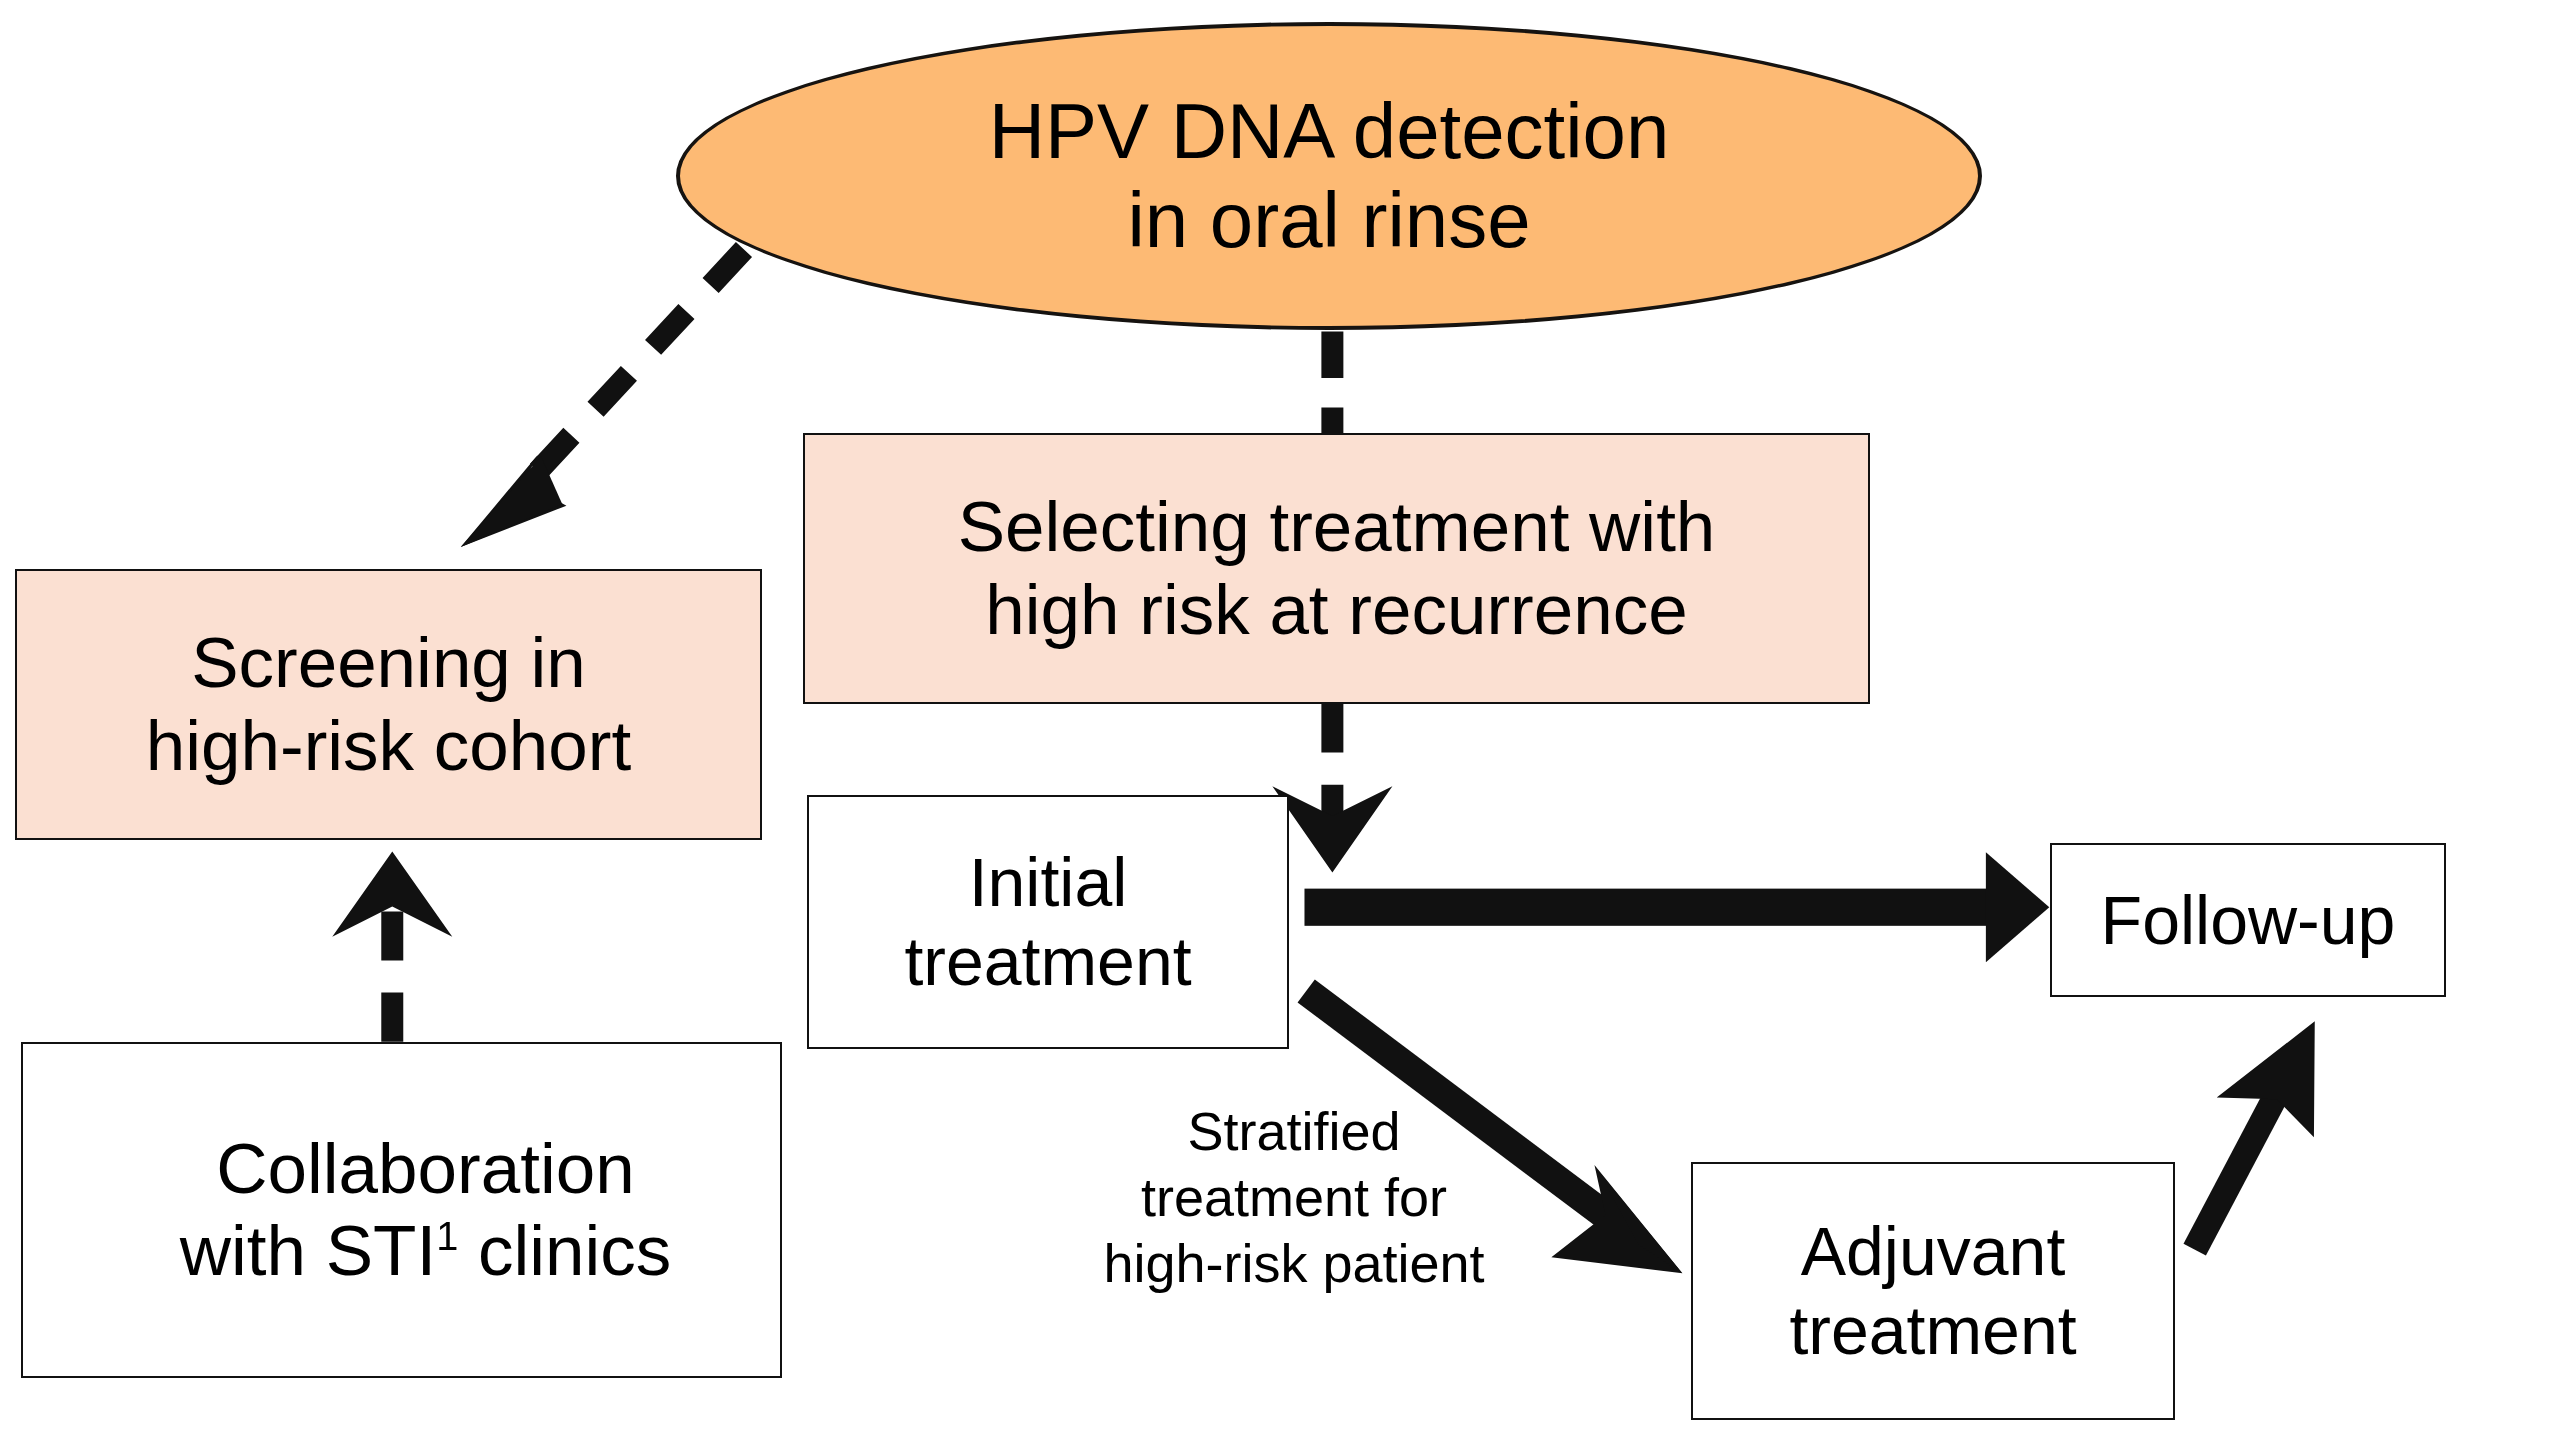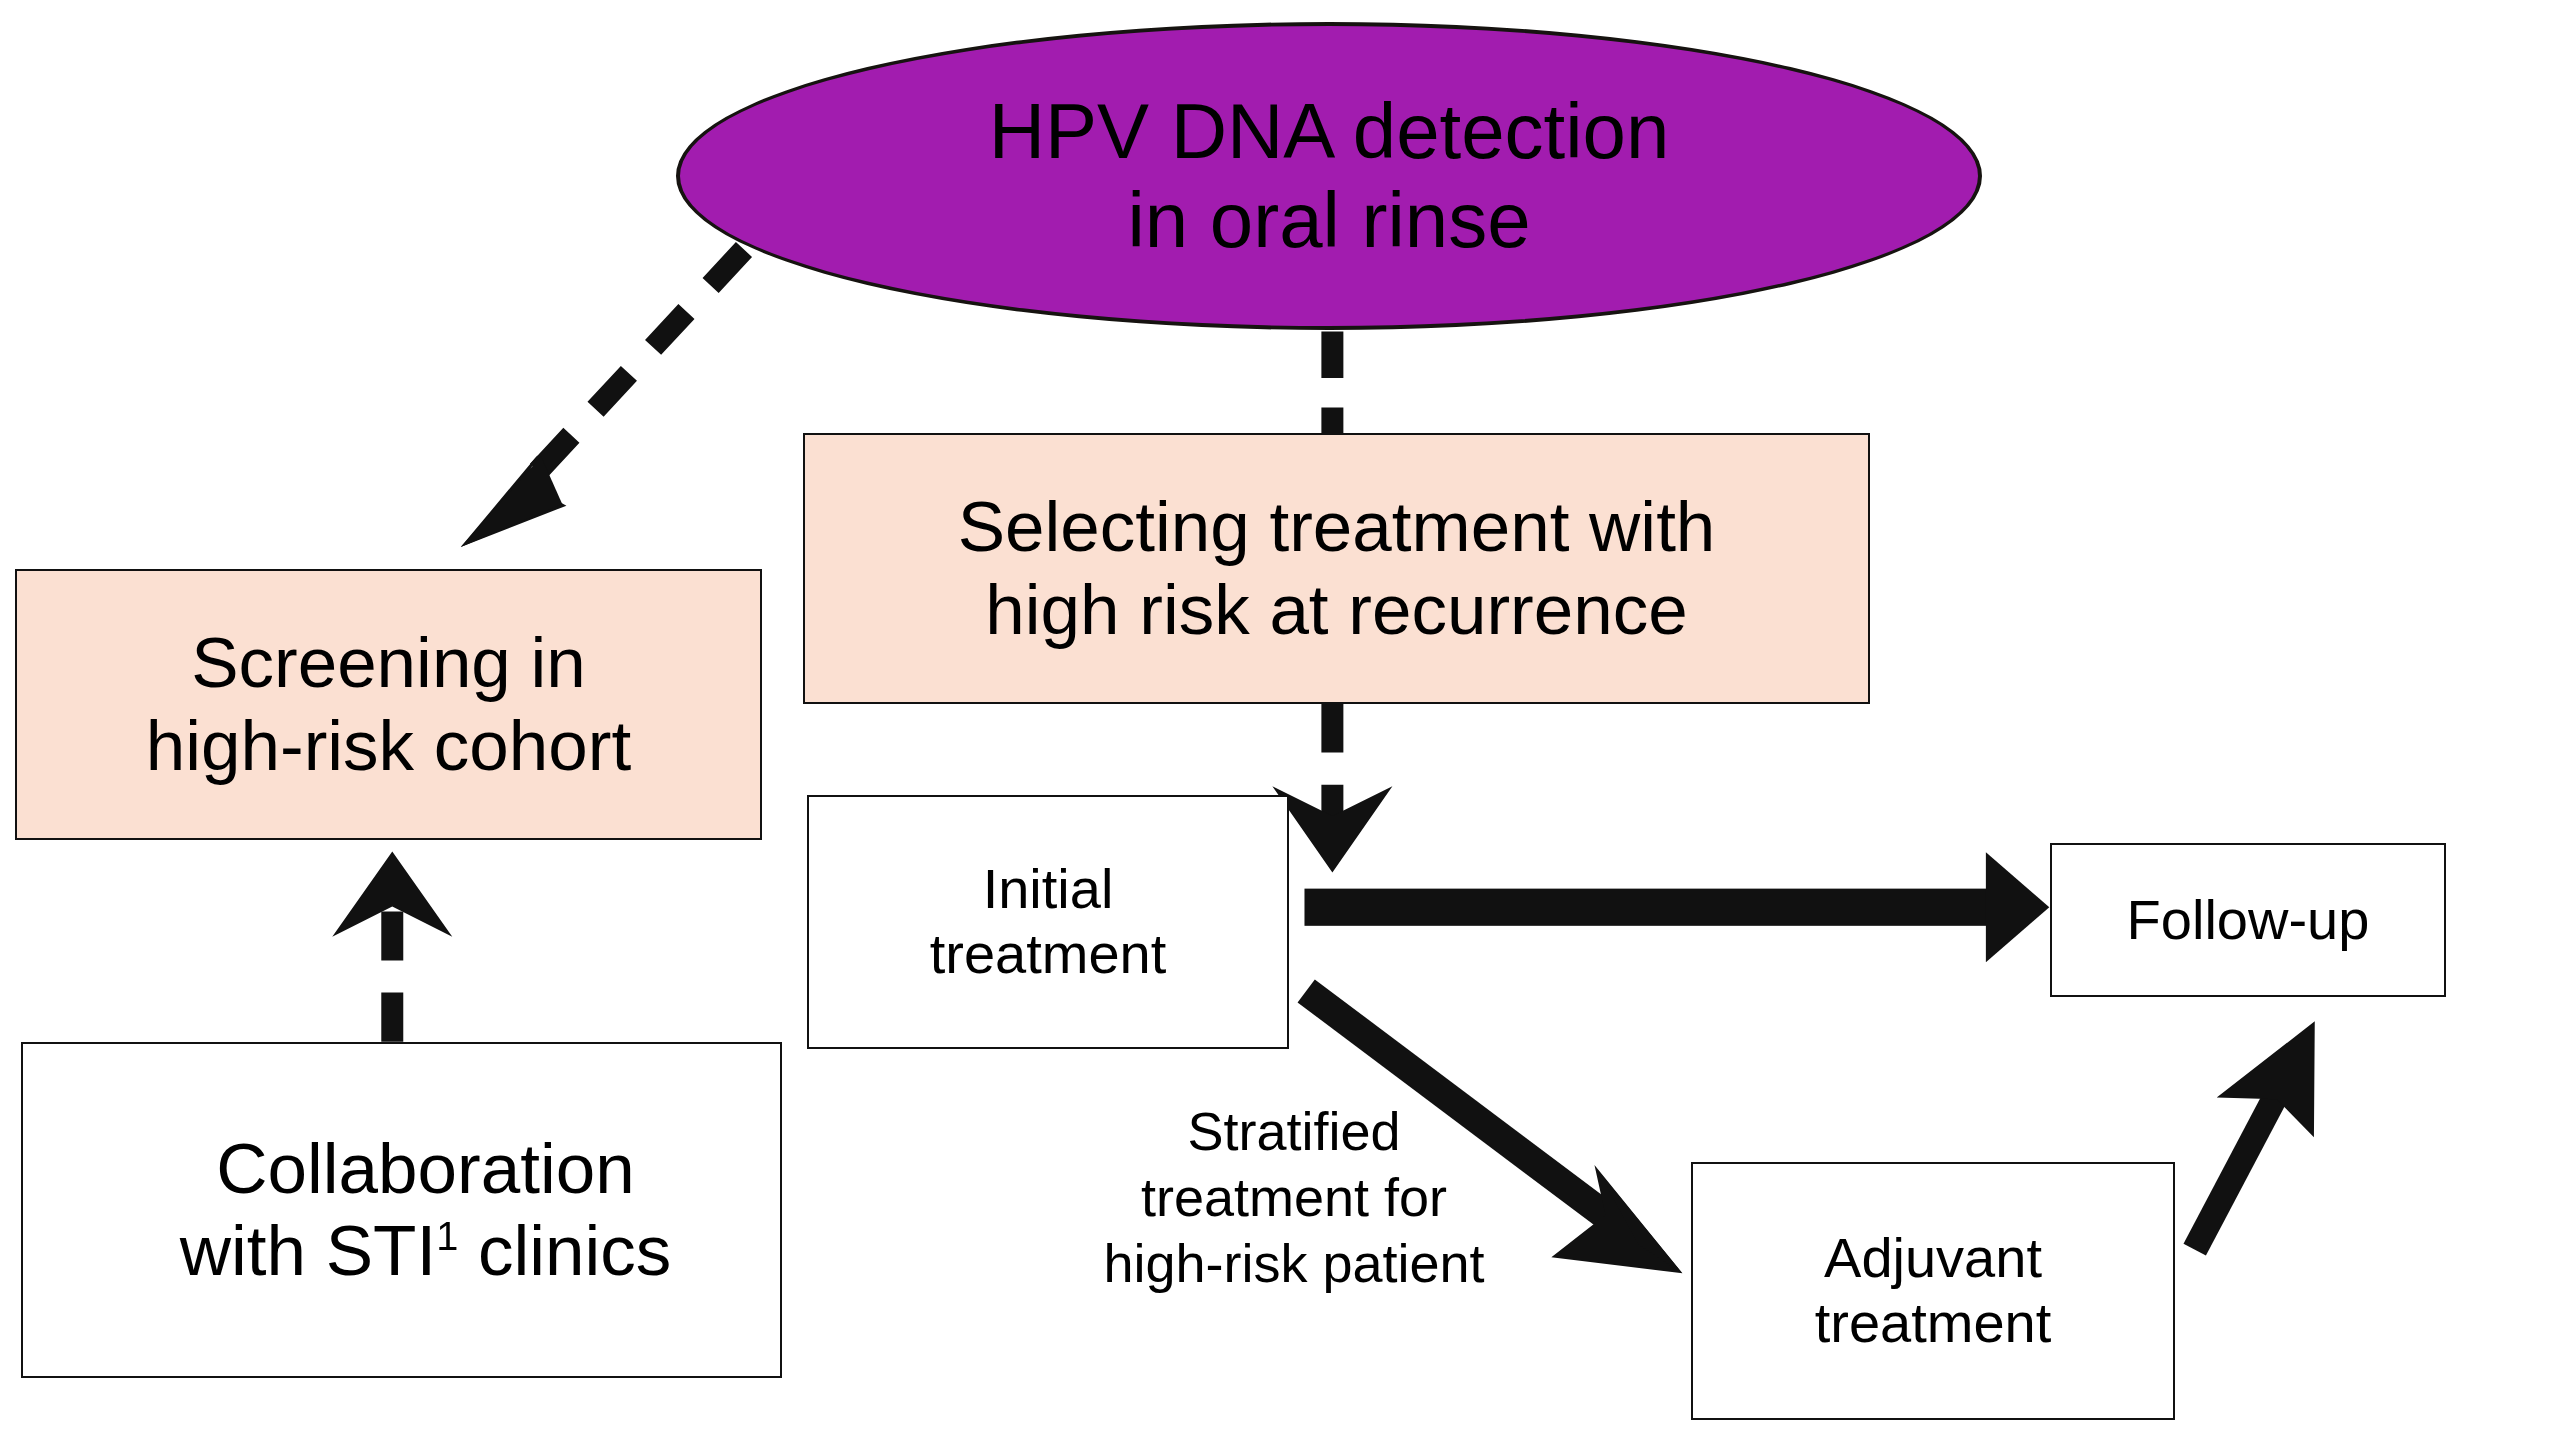--- a/index.html
+++ b/index.html
@@ -9,26 +9,26 @@
   svg#edges{position:absolute;left:0;top:0;width:2576px;height:1445px;}
 
   .node{position:absolute;box-sizing:border-box;display:flex;align-items:center;
         justify-content:center;text-align:center;line-height:1.16;}
   .boxnode{border:2.5px solid #111;}
   .fill-pink{background:#FBE0D2;}
   .fill-white{background:#ffffff;}
 
   .ellipse-node{position:absolute;box-sizing:border-box;display:flex;
         align-items:center;justify-content:center;text-align:center;
-        background:#a21caf;border:4.2px solid #161310;border-radius:50%;
+        background:#fdba74;border:4.2px solid #161310;border-radius:50%;
         line-height:1.14;}
 
   .t-xl{font-size:78px;}
   .t-lg{font-size:71px;}
-  .t-md{font-size:56px;}
+  .t-md{font-size:68px;}
 
   .freelabel{position:absolute;text-align:center;line-height:1.22;font-size:54px;}
 
   sup{font-size:0.56em;vertical-align:super;line-height:0;}
 </style>
 </head>
 <body>
 
 <div id="stage">
 

